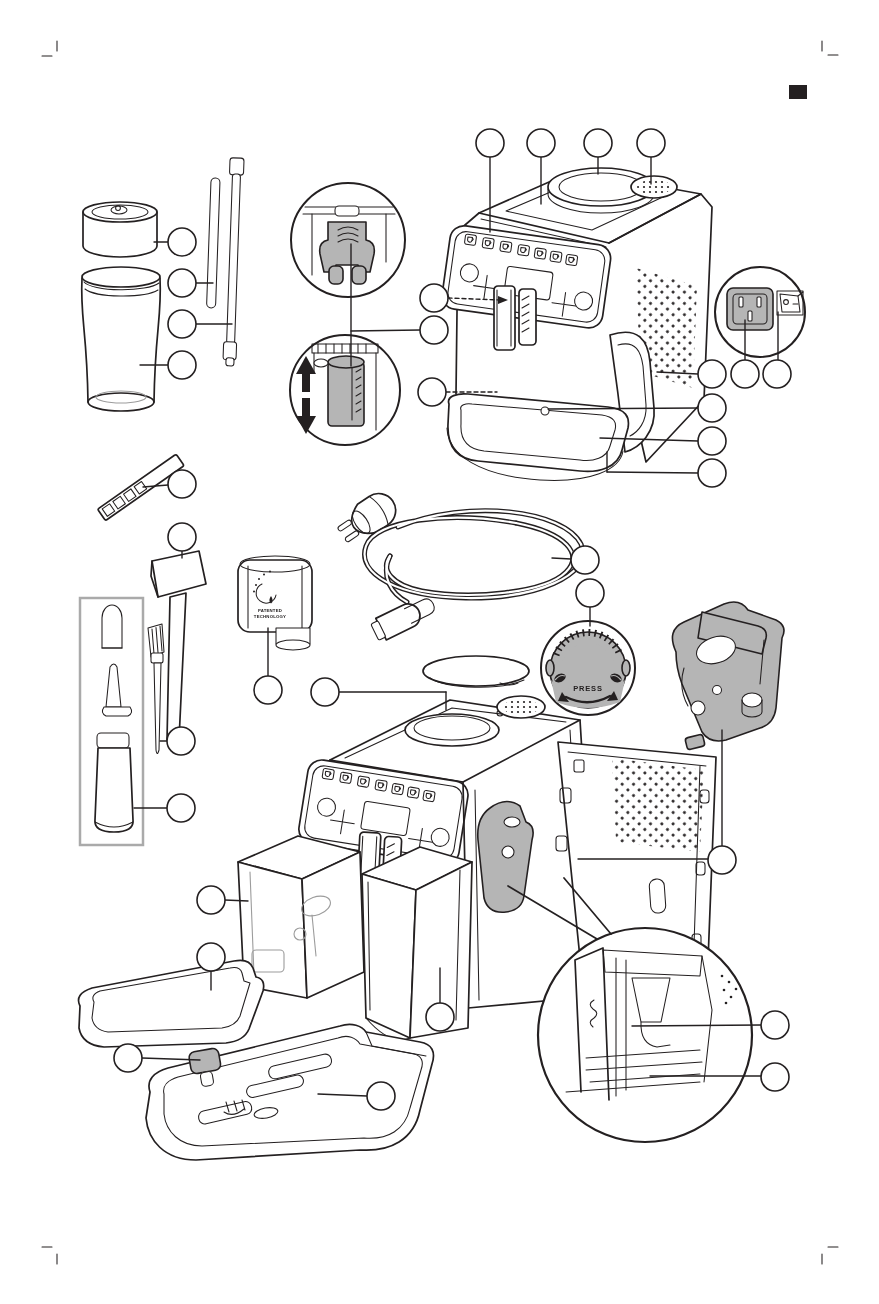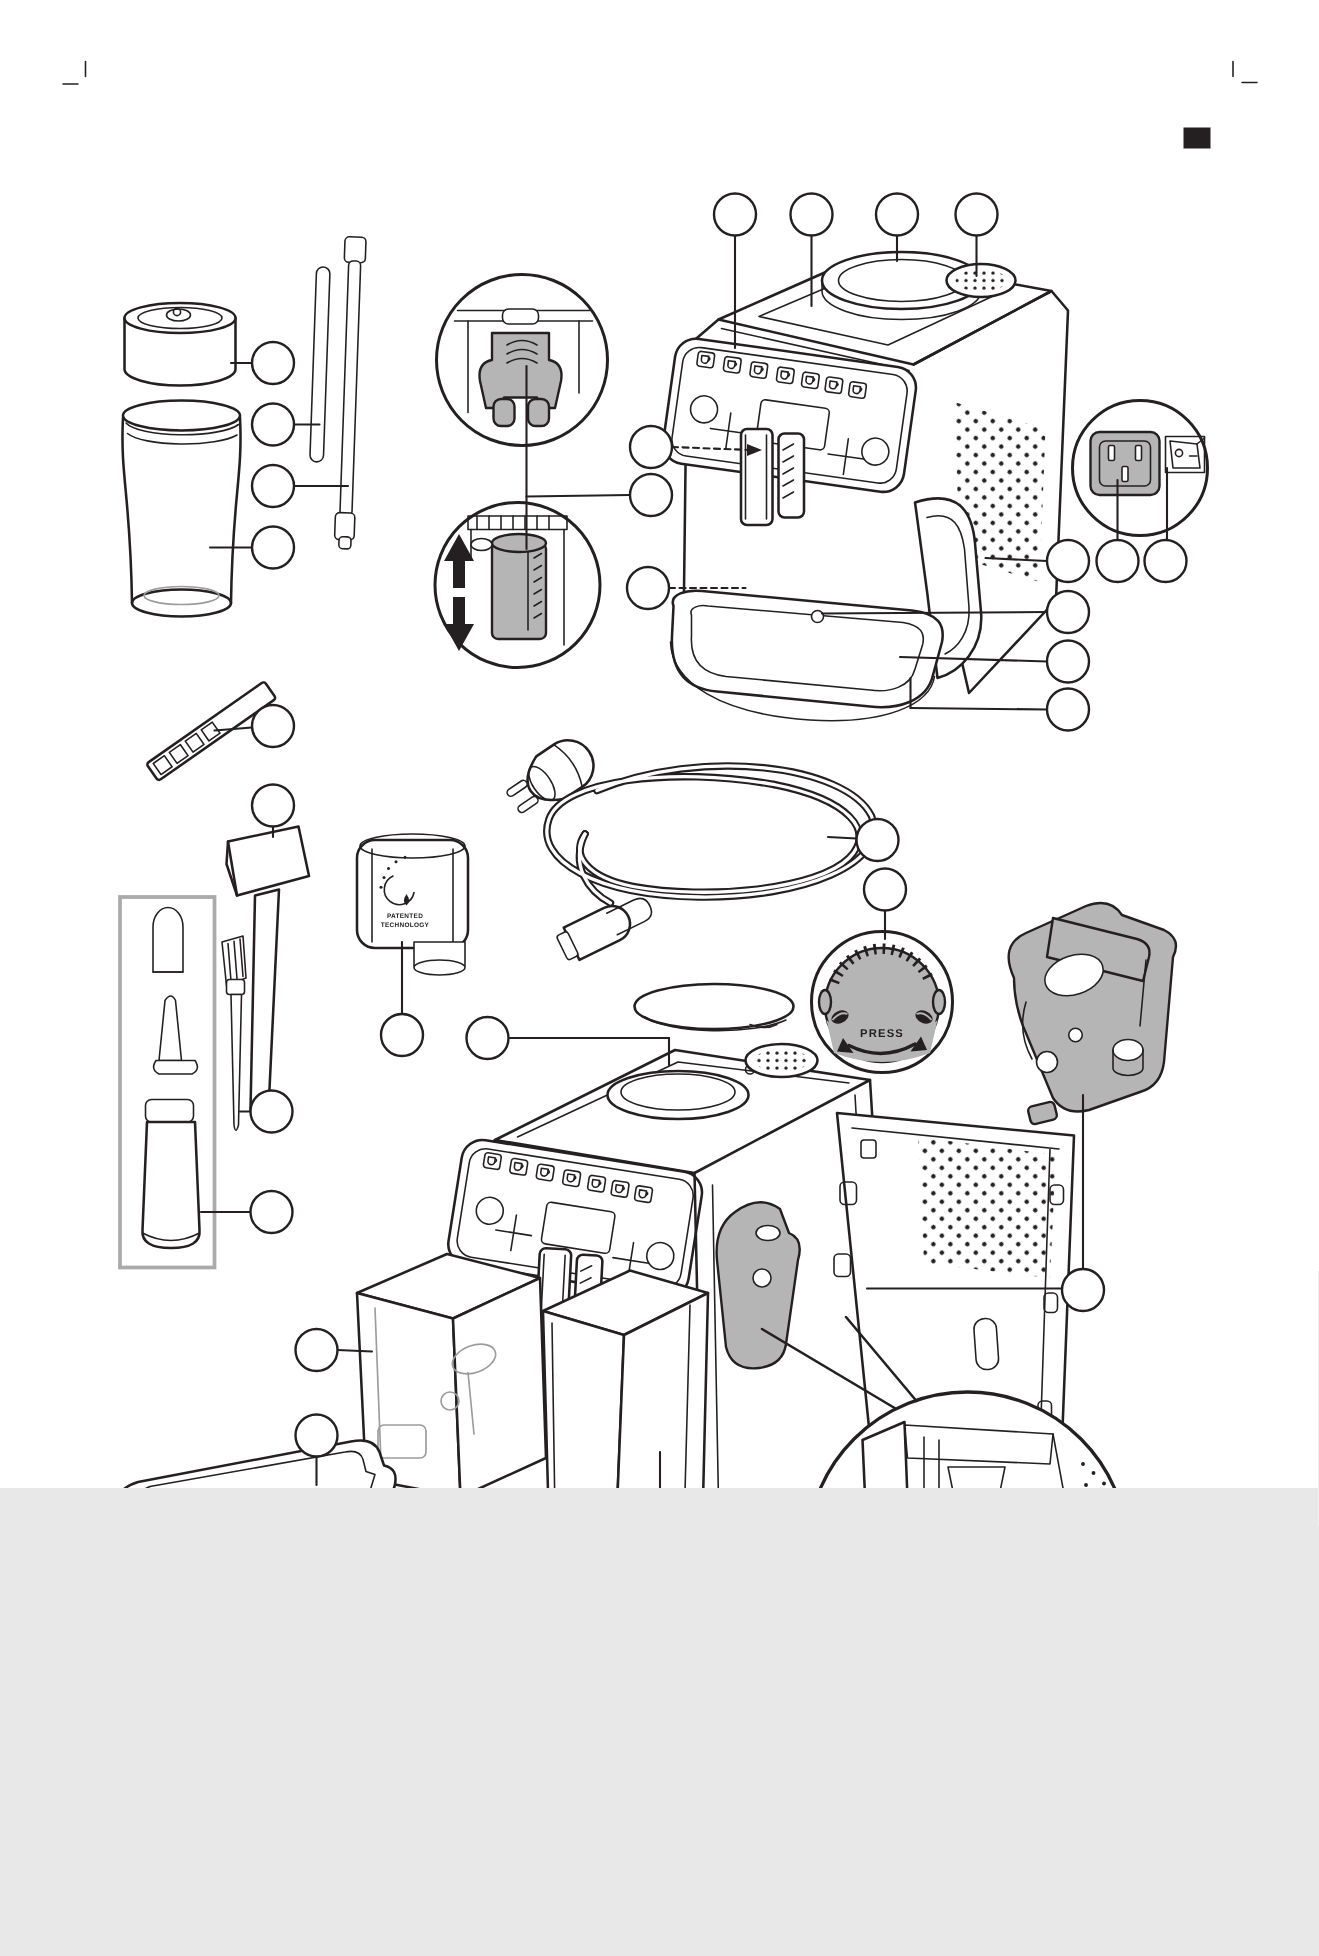--- a/index.html
+++ b/index.html
@@ -1,16 +1,16 @@
 <!DOCTYPE html>
 <html><head>
 <meta charset="utf-8">
 <style>
   html,body{margin:0;padding:0;background:#e8e8e8;}
-  #page{position:relative;width:879px;height:992px;background:#ffffff;margin:0 auto;overflow:hidden;}
+  #page{position:relative;width:879px;height:1304px;background:#ffffff;margin:0 auto;overflow:hidden;}
   svg{position:absolute;left:0;top:0;}
   .ln{fill:none;stroke:#242021;stroke-width:1.7;stroke-linecap:round;stroke-linejoin:round;}
   .tn{fill:none;stroke:#242021;stroke-width:1.05;stroke-linecap:round;stroke-linejoin:round;}
   .tk{fill:none;stroke:#242021;stroke-width:2.3;stroke-linecap:round;stroke-linejoin:round;}
   .in{fill:none;stroke:#9c9c9c;stroke-width:1.1;stroke-linecap:round;stroke-linejoin:round;}
   .gray{fill:#b5b5b5;stroke:#242021;stroke-width:1.6;stroke-linejoin:round;}
   .grayn{fill:#b5b5b5;stroke:none;}
   .wh{fill:#ffffff;stroke:#242021;stroke-width:1.05;stroke-linejoin:round;}
   .wh2{fill:#ffffff;stroke:#242021;stroke-width:1.7;stroke-linejoin:round;}
   .blk{fill:#242021;stroke:none;}

